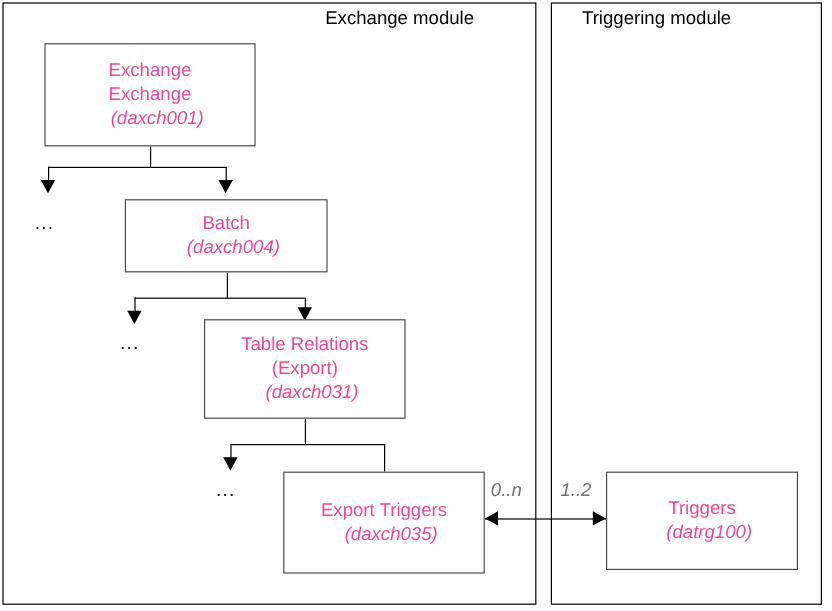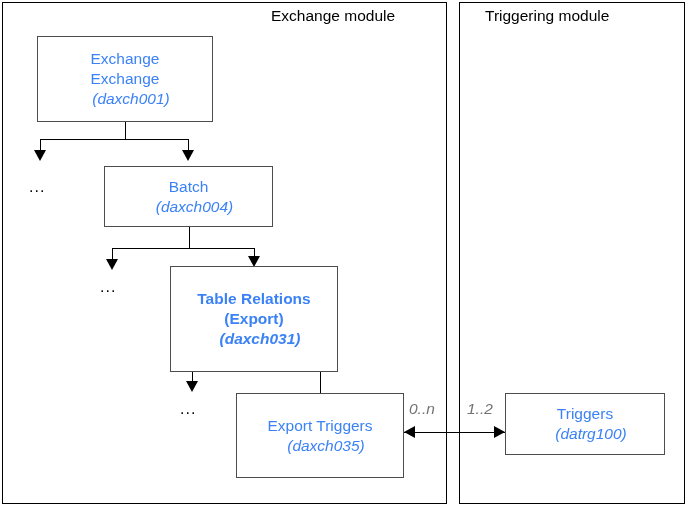--- a/index.html
+++ b/index.html
@@ -32,21 +32,21 @@
   .node {
     position: absolute;
     border: 1px solid #4d4d4d;
     background: #ffffff;
     box-sizing: border-box;
     display: flex;
     flex-direction: column;
     align-items: center;
     justify-content: center;
     text-align: center;
-    color: #3b82f6;
+    color: #ec4899;
     z-index: 5;
   }
   .node .line {
     font-size: 15.5px;
     line-height: 20px;
     white-space: nowrap;
   }
   .node .code {
     font-size: 15.5px;
     line-height: 20px;
@@ -150,32 +150,32 @@
     <div class="line">Exchange</div>
     <div class="line">Exchange</div>
     <div class="code">(daxch001)</div>
   </div>
 
   <div class="node" style="left:104px; top:166px; width:169px; height:61px;">
     <div class="line">Batch</div>
     <div class="code">(daxch004)</div>
   </div>
 
-  <div class="node" style="left:170px; top:266px; width:168px; height:106px;font-weight:bold;">
+  <div class="node" style="left:170px; top:266px; width:168px; height:83px;">
     <div class="line">Table Relations</div>
     <div class="line">(Export)</div>
     <div class="code">(daxch031)</div>
   </div>
 
   <div class="node" style="left:236px; top:393px; width:168px; height:85px;">
     <div class="line">Export Triggers</div>
     <div class="code">(daxch035)</div>
   </div>
 
-  <div class="node" style="left:505px; top:393px; width:160px; height:62px;">
+  <div class="node" style="left:505px; top:393px; width:160px; height:82px;">
     <div class="line">Triggers</div>
     <div class="code">(datrg100)</div>
   </div>
 
   <div class="ellipsis" style="left:29px; top:178px;">...</div>
   <div class="ellipsis" style="left:100px; top:278px;">...</div>
   <div class="ellipsis" style="left:180px; top:400px;">...</div>
 
 </div>
 

